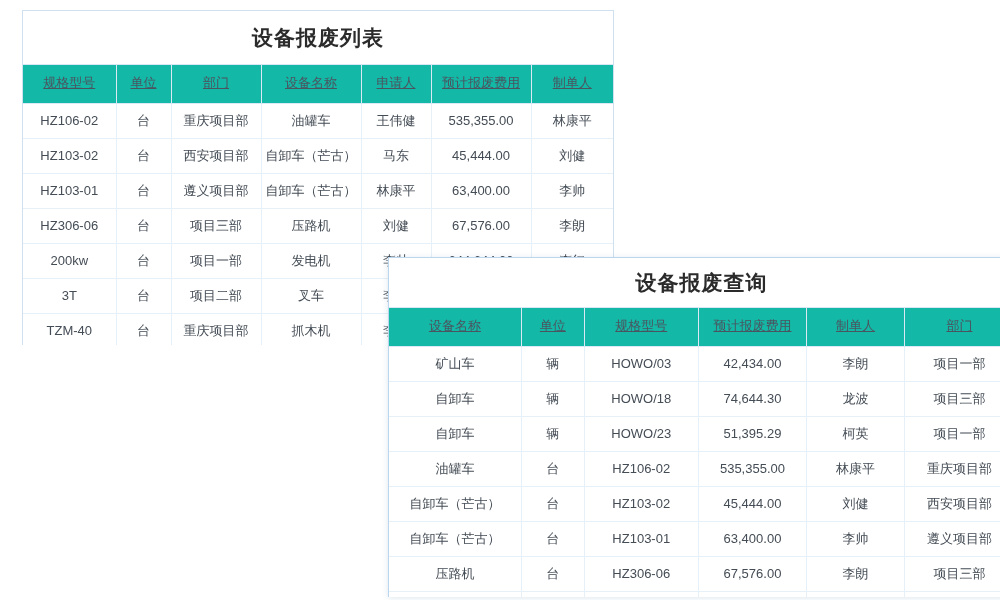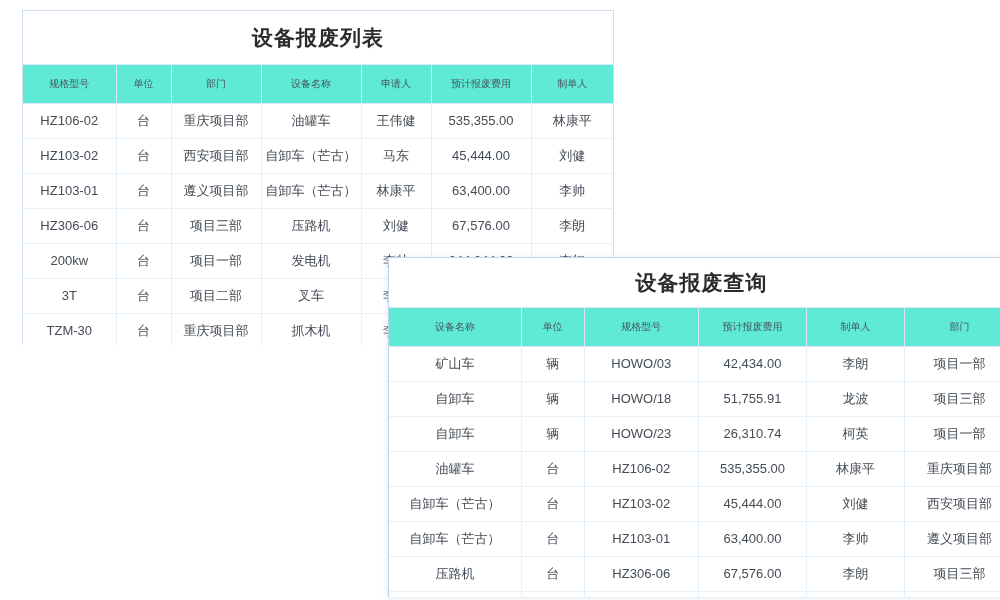--- a/index.html
+++ b/index.html
@@ -62,31 +62,32 @@
     line-height: 50px;
     border-bottom: 1px solid #d9e7f4;
   }
 
   table.grid {
     width: 100%;
     border-collapse: collapse;
     table-layout: fixed;
   }
   table.grid th {
-    background: #5eead4;
+    background: #14b8a6;
     color: #4a5560;
     font-weight: normal;
-    font-size: 10px;
+    font-size: 13px;
     height: 38px;
     border-right: 1px solid #dce9f5;
     border-bottom: 1px solid #dce9f5;
     text-align: center;
     padding: 0 2px;
     box-sizing: border-box;
     line-height: 1.15;
+    text-decoration: underline;
   }
   table.grid th:last-child { border-right: none; }
   table.grid td {
     height: 35px;
     font-size: 13px;
     color: #444c55;
     text-align: center;
     border-right: 1px solid #e6f0f8;
     border-bottom: 1px solid #e6f0f8;
     padding: 0 2px;
@@ -184,21 +185,21 @@
             <tr>
               <td class="num">3T</td>
               <td class="num">台</td>
               <td class="num">项目二部</td>
               <td class="link">叉车</td>
               <td class="link">李红</td>
               <td class="num">32,332.00</td>
               <td class="link">李朗</td>
             </tr>
             <tr>
-              <td class="num">TZM-30</td>
+              <td class="num">TZM-40</td>
               <td class="num">台</td>
               <td class="num">重庆项目部</td>
               <td class="link">抓木机</td>
               <td class="link">李朗</td>
               <td class="num">23,232.00</td>
               <td class="link">龙波</td>
             </tr>
           </tbody>
       </table>
     </div>
@@ -232,29 +233,29 @@
               <td class="num">辆</td>
               <td class="num">HOWO/03</td>
               <td class="num">42,434.00</td>
               <td class="link">李朗</td>
               <td class="num">项目一部</td>
             </tr>
             <tr>
               <td class="link">自卸车</td>
               <td class="num">辆</td>
               <td class="num">HOWO/18</td>
-              <td class="num">51,755.91</td>
+              <td class="num">74,644.30</td>
               <td class="link">龙波</td>
               <td class="num">项目三部</td>
             </tr>
             <tr>
               <td class="link">自卸车</td>
               <td class="num">辆</td>
               <td class="num">HOWO/23</td>
-              <td class="num">26,310.74</td>
+              <td class="num">51,395.29</td>
               <td class="link">柯英</td>
               <td class="num">项目一部</td>
             </tr>
             <tr>
               <td class="link">油罐车</td>
               <td class="num">台</td>
               <td class="num">HZ106-02</td>
               <td class="num">535,355.00</td>
               <td class="link">林康平</td>
               <td class="num">重庆项目部</td>

